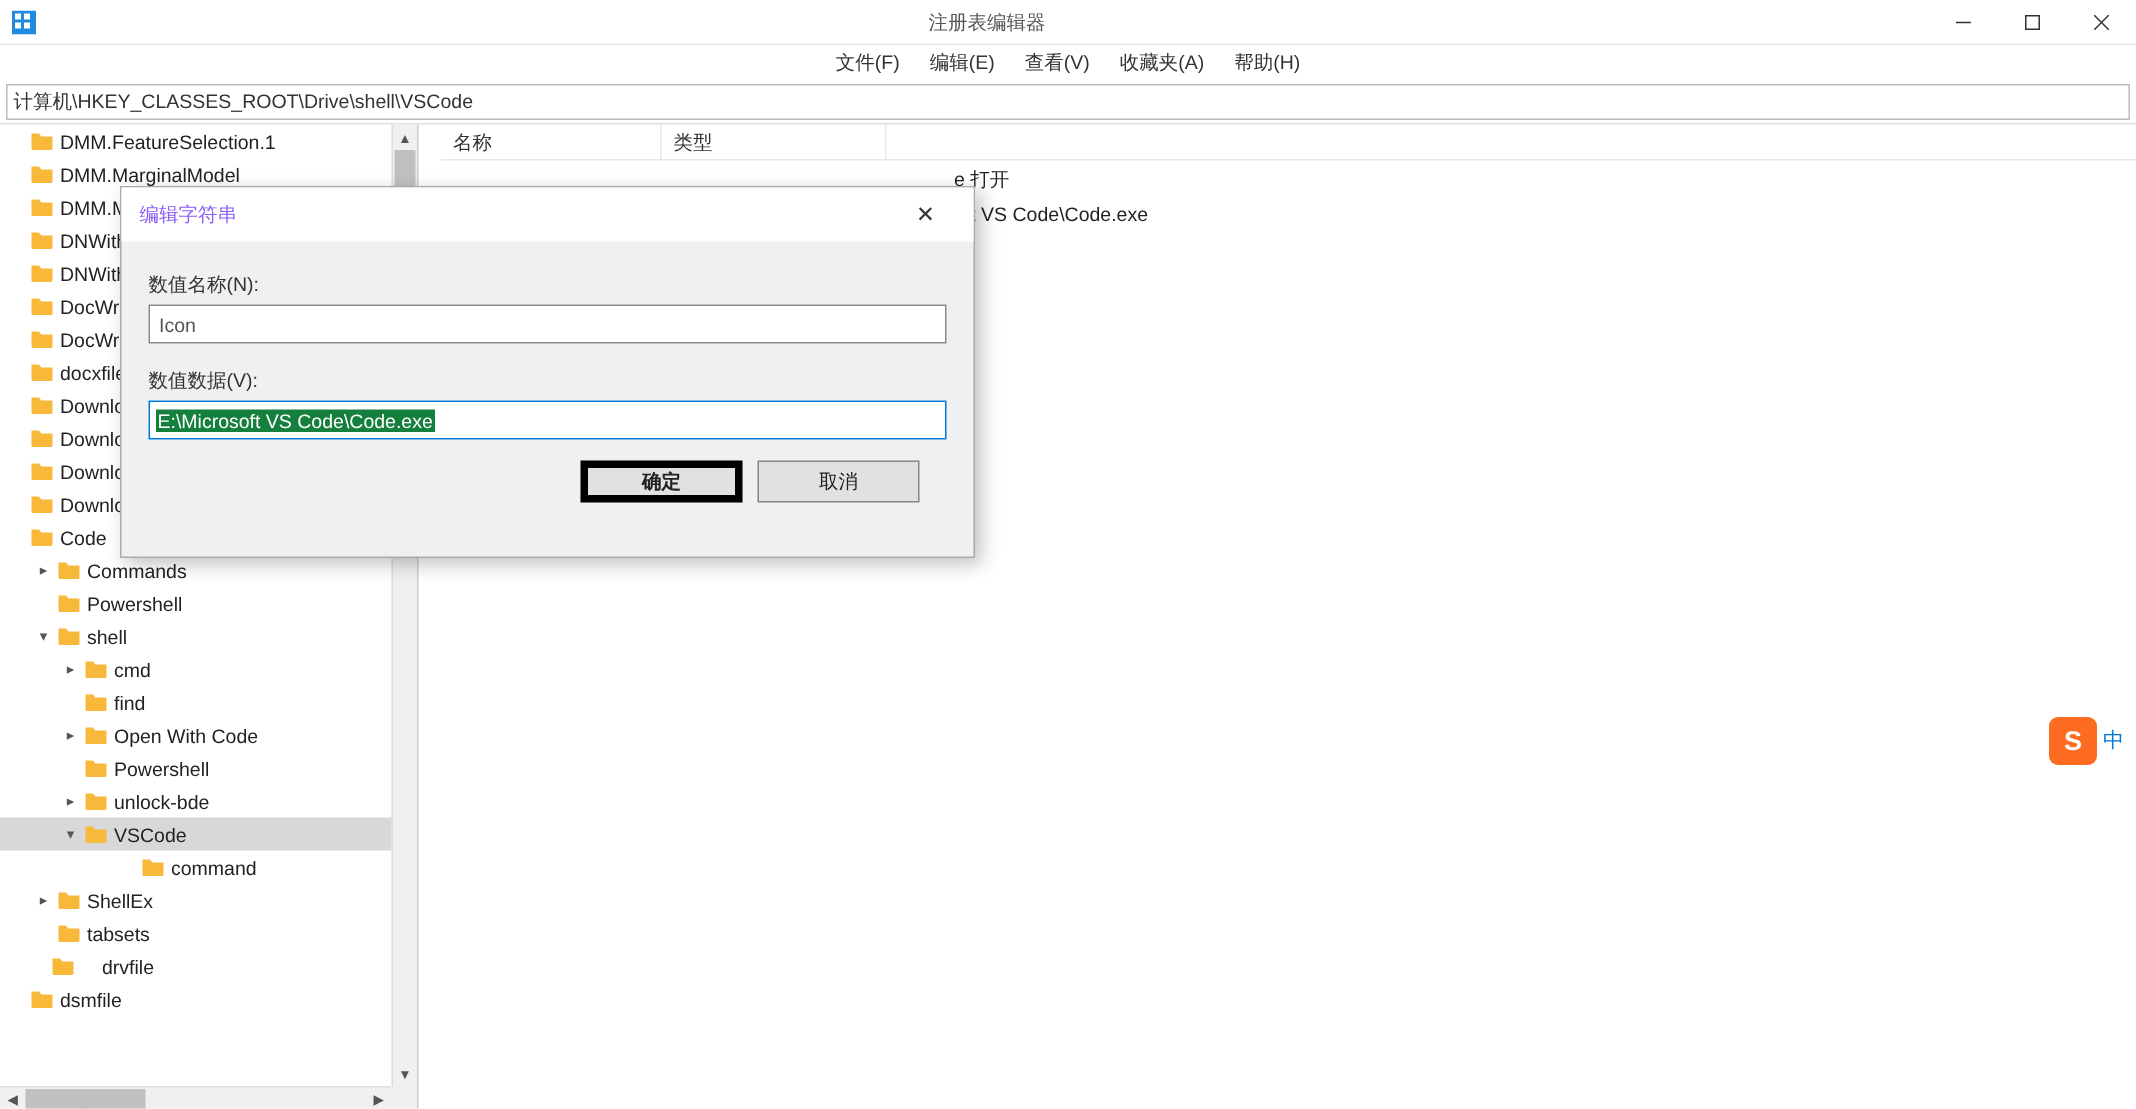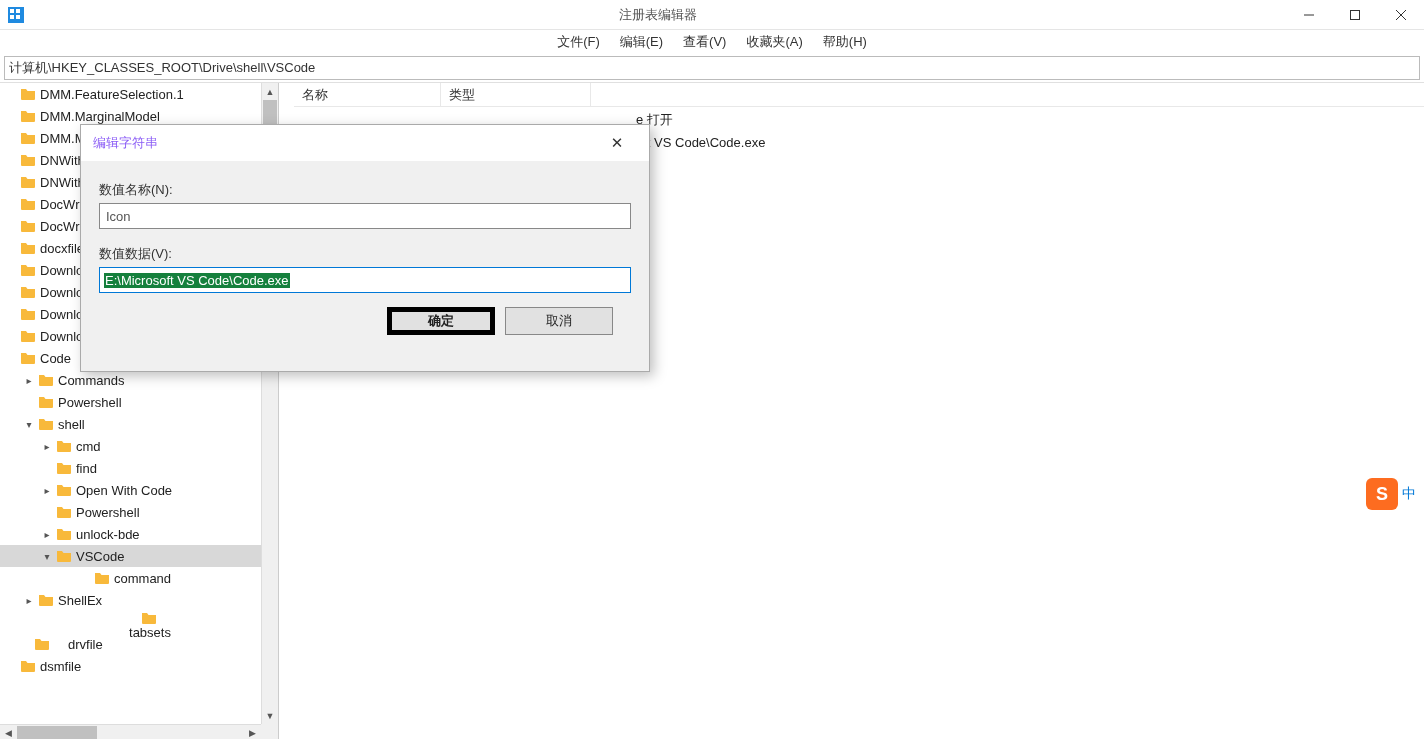--- a/index.html
+++ b/index.html
@@ -323,21 +323,21 @@
         </div>
         <div class="tree-item" style="padding-left: 22px;">
           <span class="chevron">▸</span>
           <span class="folder-icon">
             <svg viewBox="0 0 16 14" width="16" height="14">
               <path class="folder-svg" d="M1 2h5l1.5 2H15v8a1 1 0 0 1-1 1H2a1 1 0 0 1-1-1V2z"></path>
             </svg>
           </span>
           <span>ShellEx</span>
         </div>
-        <div class="tree-item" style="padding-left: 22px; flex-direction: column;">
+        <div class="tree-item" style="padding-left: 22px;">
           <span class="chevron"></span>
           <span class="folder-icon">
             <svg viewBox="0 0 16 14" width="16" height="14">
               <path class="folder-svg" d="M1 2h5l1.5 2H15v8a1 1 0 0 1-1 1H2a1 1 0 0 1-1-1V2z"></path>
             </svg>
           </span>
           <span>tabsets</span>
         </div>
         <div class="tree-item" style="padding-left: 4px; gap: 14px;">
           <span class="chevron"></span>

